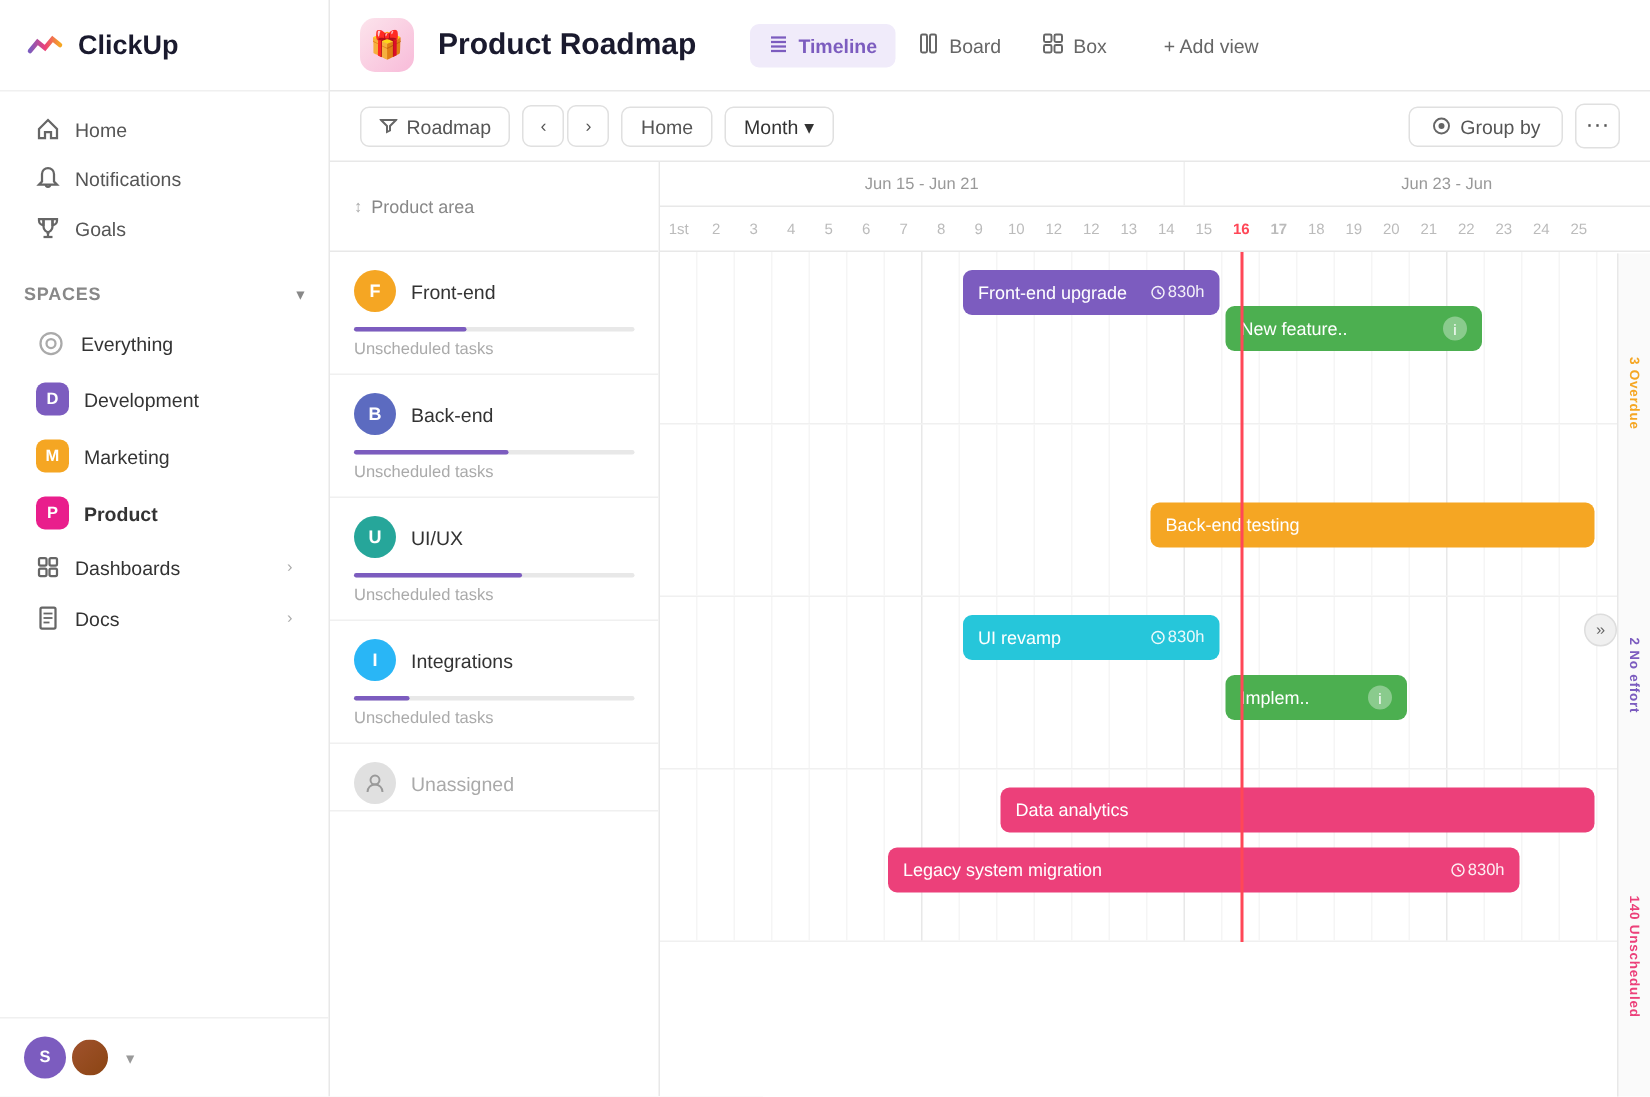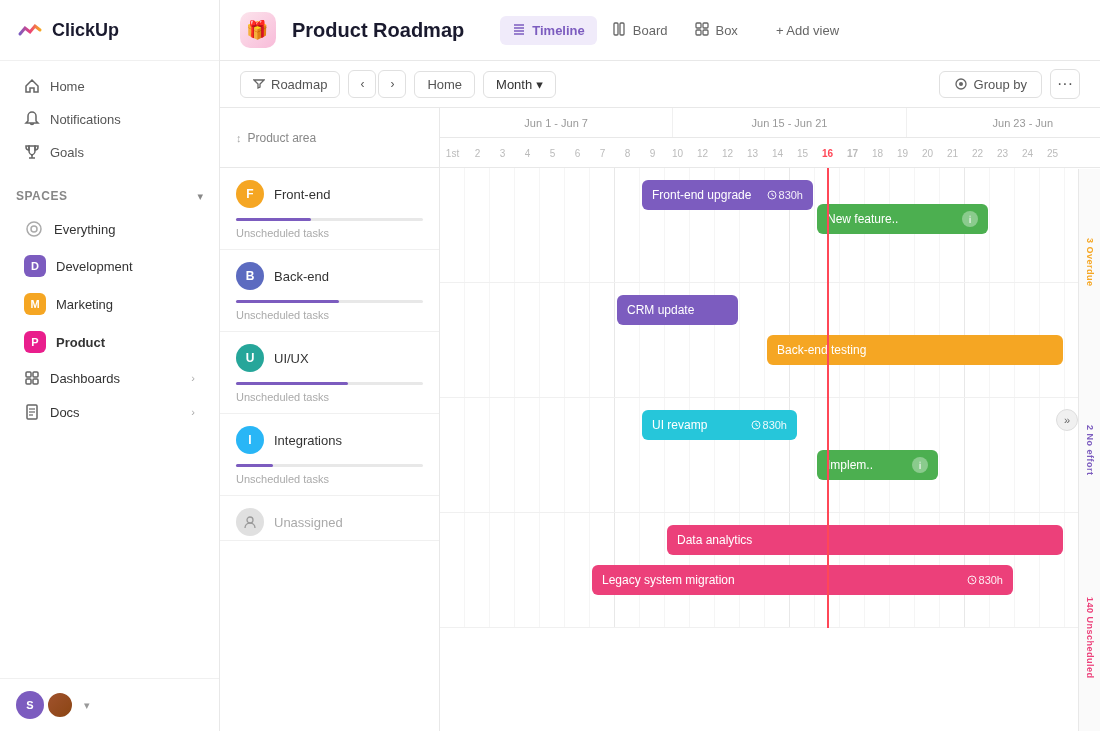--- a/index.html
+++ b/index.html
@@ -345,21 +345,20 @@
           <span class="row-name" style="color:#aaa;">Unassigned</span>
         </div>
       </div>
     </div>
 
     <div class="timeline-right" style="position: relative;">
       <div class="grid-wrapper">
 
         <div class="tl-right-header">
           <div class="week-labels">
-            <div class="week-label" style="min-width:175px;">Jun 1 - Jun 7</div>
             <div class="week-label" style="min-width:175px;">Jun 15 - Jun 21</div>
             <div class="week-label" style="min-width:175px;">Jun 23 - Jun</div>
           </div>
           <div class="day-labels" id="day-labels-row">
               <div class="day-label" style="width: 25px; flex-shrink: 0; font-size: 10px; color: rgb(187, 187, 187); text-align: center;">1st</div>
               <div class="day-label" style="width: 25px; flex-shrink: 0; font-size: 10px; color: rgb(187, 187, 187); text-align: center;">2</div>
               <div class="day-label" style="width: 25px; flex-shrink: 0; font-size: 10px; color: rgb(187, 187, 187); text-align: center;">3</div>
               <div class="day-label" style="width: 25px; flex-shrink: 0; font-size: 10px; color: rgb(187, 187, 187); text-align: center;">4</div>
               <div class="day-label" style="width: 25px; flex-shrink: 0; font-size: 10px; color: rgb(187, 187, 187); text-align: center;">5</div>
               <div class="day-label" style="width: 25px; flex-shrink: 0; font-size: 10px; color: rgb(187, 187, 187); text-align: center;">6</div>
@@ -445,23 +444,20 @@
               <div style="width: 25px; flex-shrink: 0; border-right: 1px solid rgb(245, 245, 245); height: 100%;"></div>
               <div style="width: 25px; flex-shrink: 0; border-right: 1px solid rgb(245, 245, 245); height: 100%;"></div>
               <div style="width: 25px; flex-shrink: 0; border-right: 1px solid rgb(245, 245, 245); height: 100%;"></div>
               <div style="width: 25px; flex-shrink: 0; border-right: 1px solid rgb(245, 245, 245); height: 100%;"></div>
               <div style="width: 25px; flex-shrink: 0; border-right: 1px solid rgb(245, 245, 245); height: 100%;"></div>
               <div style="width: 25px; flex-shrink: 0; border-right: 1px solid rgb(232, 232, 232); height: 100%;"></div>
               <div style="width: 25px; flex-shrink: 0; border-right: 1px solid rgb(245, 245, 245); height: 100%;"></div>
               <div style="width: 25px; flex-shrink: 0; border-right: 1px solid rgb(245, 245, 245); height: 100%;"></div>
               <div style="width: 25px; flex-shrink: 0; border-right: 1px solid rgb(245, 245, 245); height: 100%;"></div>
               <div style="width: 25px; flex-shrink: 0; border-right: 1px solid rgb(245, 245, 245); height: 100%;"></div>
-              <div class="task-bar" style="left: 177px; width: 121px; background: rgb(124, 92, 191); top: 12px;">
-                <span style="overflow: hidden; text-overflow: ellipsis; flex: 1 1 0%;">CRM update</span>
-              </div>
               <div class="task-bar" style="left: 327px; width: 296px; background: rgb(245, 166, 35); top: 52px;">
                 <span style="overflow: hidden; text-overflow: ellipsis; flex: 1 1 0%;">Back-end testing</span>
               </div>
             </div>
             <div class="grid-row" style="height: 115px; border-bottom: 1px solid rgb(240, 240, 240); display: flex; position: relative;">
               <div style="width: 25px; flex-shrink: 0; border-right: 1px solid rgb(245, 245, 245); height: 100%;"></div>
               <div style="width: 25px; flex-shrink: 0; border-right: 1px solid rgb(245, 245, 245); height: 100%;"></div>
               <div style="width: 25px; flex-shrink: 0; border-right: 1px solid rgb(245, 245, 245); height: 100%;"></div>
               <div style="width: 25px; flex-shrink: 0; border-right: 1px solid rgb(245, 245, 245); height: 100%;"></div>
               <div style="width: 25px; flex-shrink: 0; border-right: 1px solid rgb(245, 245, 245); height: 100%;"></div>
@@ -478,21 +474,21 @@
               <div style="width: 25px; flex-shrink: 0; border-right: 1px solid rgb(245, 245, 245); height: 100%;"></div>
               <div style="width: 25px; flex-shrink: 0; border-right: 1px solid rgb(245, 245, 245); height: 100%;"></div>
               <div style="width: 25px; flex-shrink: 0; border-right: 1px solid rgb(245, 245, 245); height: 100%;"></div>
               <div style="width: 25px; flex-shrink: 0; border-right: 1px solid rgb(245, 245, 245); height: 100%;"></div>
               <div style="width: 25px; flex-shrink: 0; border-right: 1px solid rgb(245, 245, 245); height: 100%;"></div>
               <div style="width: 25px; flex-shrink: 0; border-right: 1px solid rgb(232, 232, 232); height: 100%;"></div>
               <div style="width: 25px; flex-shrink: 0; border-right: 1px solid rgb(245, 245, 245); height: 100%;"></div>
               <div style="width: 25px; flex-shrink: 0; border-right: 1px solid rgb(245, 245, 245); height: 100%;"></div>
               <div style="width: 25px; flex-shrink: 0; border-right: 1px solid rgb(245, 245, 245); height: 100%;"></div>
               <div style="width: 25px; flex-shrink: 0; border-right: 1px solid rgb(245, 245, 245); height: 100%;"></div>
-              <div class="task-bar" style="left: 202px; width: 155px; background: rgb(38, 198, 218); top: 12px;">
+              <div class="task-bar" style="left: 202px; width: 171px; background: rgb(38, 198, 218); top: 12px;">
                 <span style="overflow: hidden; text-overflow: ellipsis; flex: 1 1 0%;">UI revamp</span>
                 <span style="display: flex; align-items: center; gap: 2px; margin-left: 6px; font-size: 11px; opacity: 0.9; flex-shrink: 0;"><svg width="10" height="10" viewBox="0 0 10 10" fill="none">
                     <circle cx="5" cy="5" r="4" stroke="white" stroke-width="1"></circle>
                     <line x1="5" y1="3" x2="5" y2="5" stroke="white" stroke-width="1"></line>
                     <line x1="5" y1="5" x2="7" y2="6" stroke="white" stroke-width="1"></line>
                   </svg>830h</span>
               </div>
               <div class="task-bar" style="left: 377px; width: 121px; background: rgb(76, 175, 80); top: 52px;">
                 <span style="overflow: hidden; text-overflow: ellipsis; flex: 1 1 0%;">Implem..</span>
                 <span style="width: 16px; height: 16px; background: rgba(255, 255, 255, 0.35); border-radius: 50%; display: flex; align-items: center; justify-content: center; font-size: 10px; margin-left: 6px; flex-shrink: 0;">ℹ</span>

